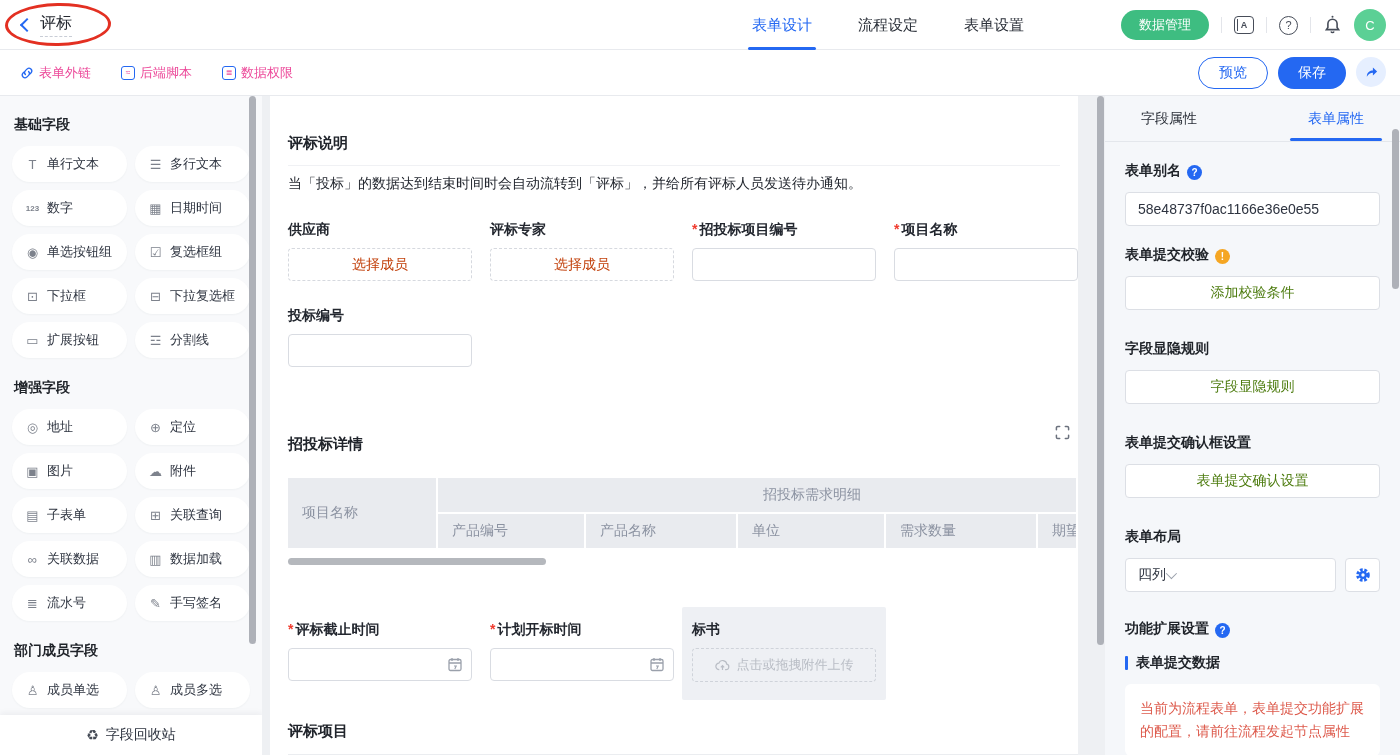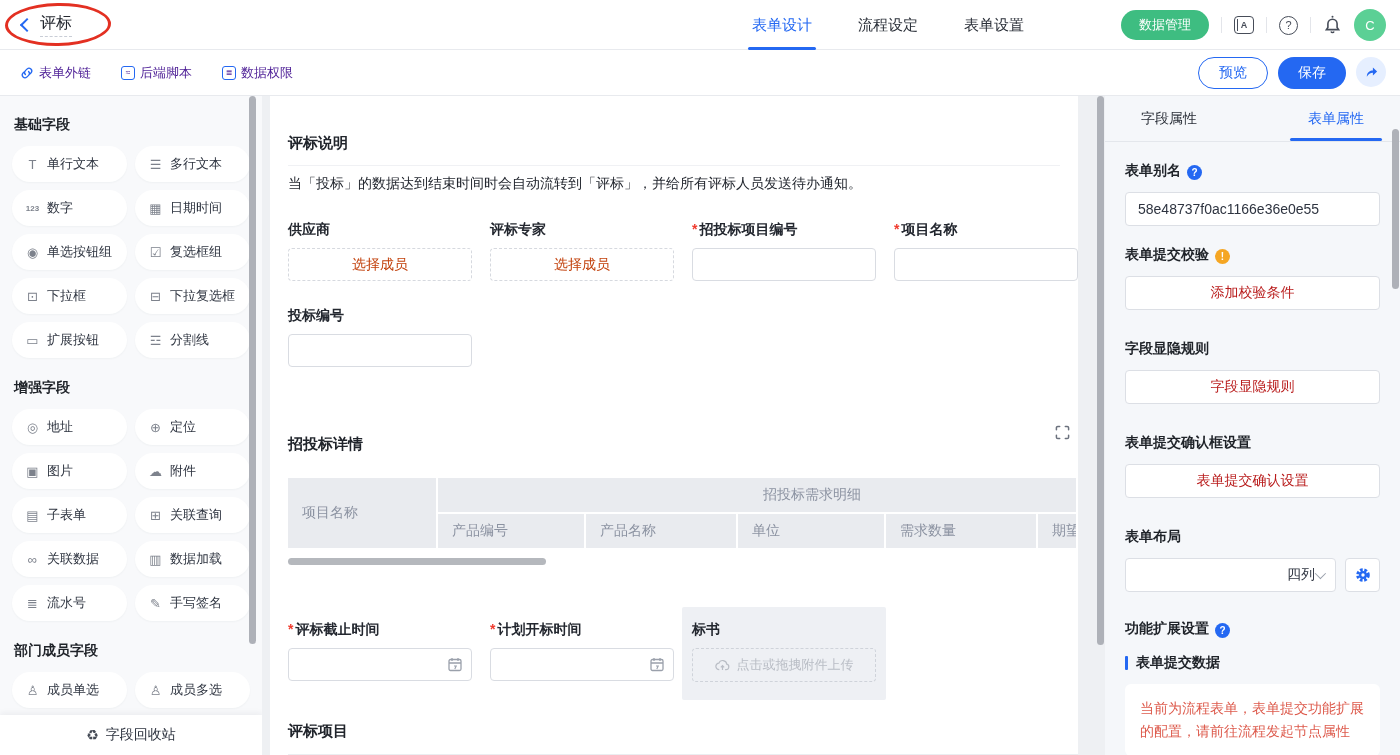--- a/index.html
+++ b/index.html
@@ -29,21 +29,21 @@
   .btn-green { height:30px; padding:0 18px; border-radius:15px; background:#3ebd81; color:#fff; font-size:13px; border:none; display:flex; align-items:center; cursor:pointer; }
   .h-divider { width:1px; height:16px; background:#e3e5ea; }
   .ico { color:#474d59; display:flex; align-items:center; justify-content:center; cursor:pointer; }
   .book-ico { width:20px; height:18px; border:1.6px solid #474d59; border-radius:4px; font-size:9px; font-weight:bold; position:relative; }
   .book-ico::before { content:""; position:absolute; left:2px; top:2px; bottom:2px; width:3px; border-left:1.6px solid #474d59; }
   .help-ico { width:19px; height:19px; border:1.6px solid #474d59; border-radius:50%; font-size:11px; }
   .avatar { width:32px; height:32px; border-radius:50%; background:#5bd095; color:#fff; display:flex; align-items:center; justify-content:center; font-size:13px; cursor:pointer; }
   
   .toolbar { position:relative; height:46px; background:#fff; border-bottom:1px solid #e8eaee; display:flex; align-items:center; padding:0 16px; }
   .tb-links { display:flex; gap:30px; margin-left:4px; }
-  .tb-link { color:#4c1d95; font-size:13px; display:flex; align-items:center; gap:5px; cursor:pointer; }
+  .tb-link { color:#ec4899; font-size:13px; display:flex; align-items:center; gap:5px; cursor:pointer; }
   .mini-box { width:14px; height:14px; border:1.3px solid #2468f2; border-radius:3px; display:flex; align-items:center; justify-content:center; font-size:8px; }
   .tb-right { position:absolute; right:14px; display:flex; align-items:flex-start; gap:10px; }
   .btn-outline { height:32px; padding:0 20px; border-radius:16px; border:1px solid #2468f2; color:#2468f2; background:#fff; font-size:14px; cursor:pointer; }
   .btn-primary { height:32px; padding:0 20px; border-radius:16px; border:none; color:#fff; background:#2468f2; font-size:14px; cursor:pointer; }
   .btn-share { width:30px; height:30px; border-radius:50%; background:#e6efff; border:none; display:flex; align-items:center; justify-content:center; cursor:pointer; }
   
   .body { position:relative; height:659px; }
   
   .vthumb { position:absolute; width:7px; border-radius:4px; background:#aeb1b8; z-index:5; }
   
@@ -85,23 +85,23 @@
   
   .panel { position:absolute; left:1105px; top:0; width:295px; height:659px; background:#f5f7fa; overflow:hidden; padding:0 20px; }
   .p-tabs { display:flex; height:46px; border-bottom:1px solid #e4e7ec; margin:0 -20px; padding:0 36px; justify-content:space-between; }
   .p-tab { display:flex; align-items:center; font-size:14px; color:#2a2f38; position:relative; cursor:pointer; }
   .p-tab.active { color:#2468f2; }
   .p-tab.active::after { content:""; position:absolute; left:-18px; right:-18px; bottom:0; height:3px; background:#2468f2; border-radius:2px; }
   .p-label { font-size:14px; font-weight:bold; color:#1f2329; display:flex; align-items:flex-end; gap:6px; margin-top:20px; }
   .q-ico { width:15px; height:15px; border-radius:50%; background:#2468f2; color:#fff; font-size:10px; font-weight:bold; display:inline-flex; align-items:center; justify-content:center; cursor:pointer; }
   .w-ico { width:15px; height:15px; border-radius:50%; background:#f5a623; color:#fff; font-size:10px; font-weight:bold; display:inline-flex; align-items:center; justify-content:center; }
   .p-input { margin-top:12px; height:34px; width:255px; border:1px solid #dcdfe5; border-radius:4px; background:#fff; font-size:14px; color:#2e3440; padding:0 12px; font-family:inherit; }
-  .p-btn { margin-top:12px; height:34px; width:255px; border:1px solid #dcdfe5; border-radius:4px; background:#fff; font-size:14px; color:#b91c1c; cursor:pointer; }
+  .p-btn { margin-top:12px; height:34px; width:255px; border:1px solid #dcdfe5; border-radius:4px; background:#fff; font-size:14px; color:#4d7c0f; cursor:pointer; }
   .layout-row { display:flex; gap:9px; margin-top:12px; }
-  .p-select { width:211px; height:34px; border:1px solid #dcdfe5; border-radius:4px; background:#fff; display:flex; align-items:center; justify-content:flex-end; padding:16px 12px; font-size:14px; color:#2e3440; cursor:pointer; }
+  .p-select { width:211px; height:34px; border:1px solid #dcdfe5; border-radius:4px; background:#fff; display:flex; align-items:center; justify-content:flex-start; padding:16px 12px; font-size:14px; color:#2e3440; cursor:pointer; }
   .caret { width:8px; height:8px; border-right:1.5px solid #9aa0ab; border-bottom:1.5px solid #9aa0ab; transform:rotate(45deg) translateY(-2px); }
   .gear-btn { width:35px; height:34px; border:1px solid #dcdfe5; border-radius:4px; background:#fff; display:flex; align-items:center; justify-content:center; cursor:pointer; color:#2468f2; }
   .sub-label { font-size:14px; font-weight:bold; color:#1f2329; display:flex; align-items:center; gap:8px; margin-top:16px; }
   .blue-bar { width:3px; height:14px; background:#2468f2; border-radius:1px; }
   .warn-card { margin-top:12px; width:255px; background:#fff; border-radius:6px; padding:13px 15px; font-size:14px; line-height:1.65; color:#dd5a4c; }
 </style>
 </head>
 <body>
 
 <div class="app">

